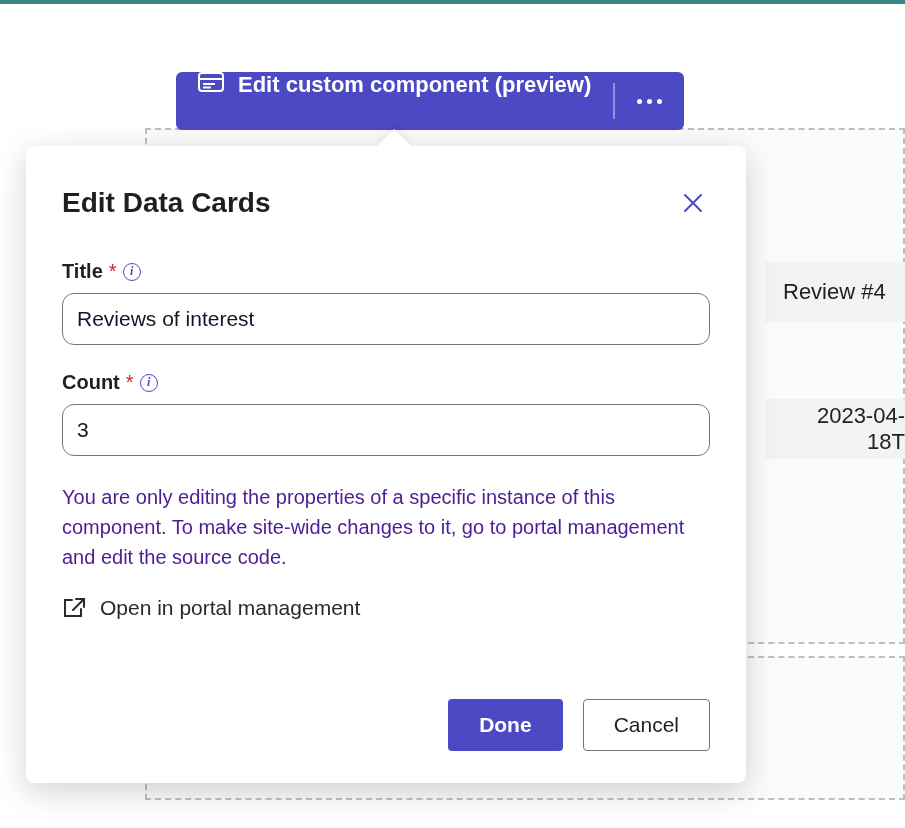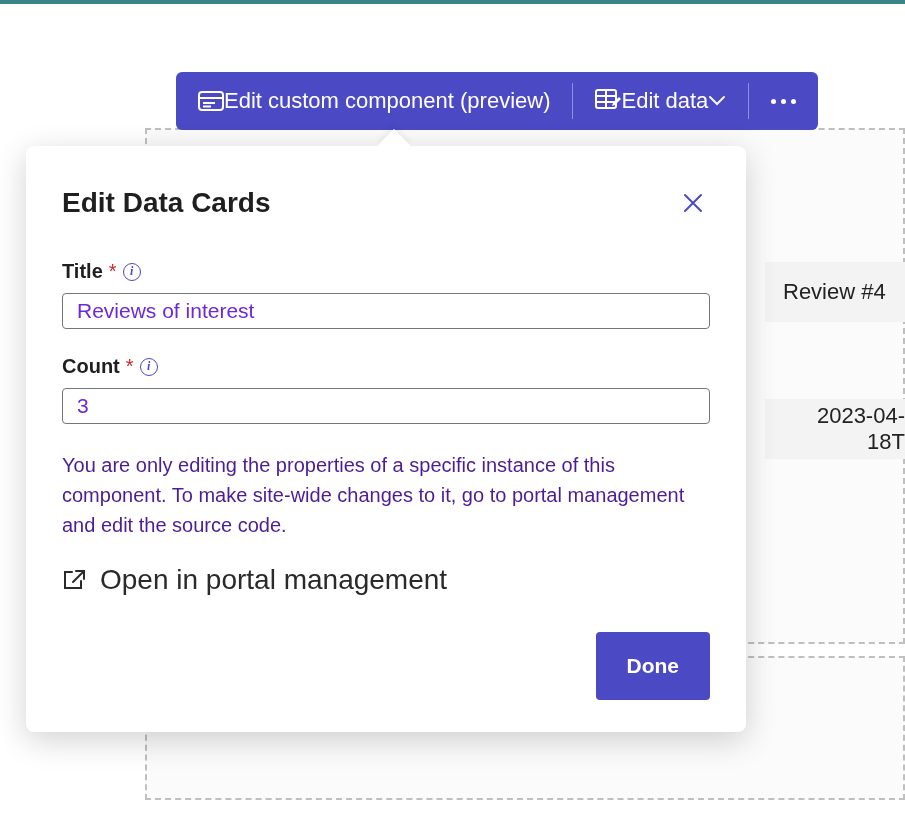--- a/index.html
+++ b/index.html
@@ -24,24 +24,25 @@
       background: #4c49c4;
       border-radius: 6px;
       display: flex;
       align-items: center;
       height: 58px;
       color: #fff;
       font-size: 22px;
     }
     .toolbar-section {
       display: flex;
-      align-items: center;
       height: 100%;
       padding: 0 22px;
-      cursor: pointer;
+      gap: 14px;
+      cursor: pointer;
+      font-weight: bold;
     }
     .toolbar-divider {
       width: 1px;
       height: 36px;
       background: rgba(255,255,255,0.4);
     }
     .toolbar svg { display: block; }
     .chevron { opacity: 0.95; }
     .ellipsis {
       display: flex;
@@ -136,53 +137,53 @@
       align-items: center;
       justify-content: center;
       font-size: 12px;
       color: #4c49c4;
       font-style: italic;
       font-family: Georgia, serif;
       cursor: default;
     }
     .text-input {
       width: 100%;
-      height: 36px;
+      height: 52px;
       border: 1px solid #767676;
-      border-radius: 4px;
+      border-radius: 12px;
       padding: 0 14px;
       font-size: 21px;
-      color: #6d28d9;
+      color: #0f172a;
       font-family: inherit;
     }
     .help-text {
       font-size: 20px;
       color: #4c1d95;
       line-height: 1.5;
       margin-top: 10px;
       margin-bottom: 24px;
     }
     .portal-link {
       display: inline-flex;
       align-items: center;
       gap: 14px;
-      font-size: 28px;
+      font-size: 21px;
       color: #2a2a2a;
       text-decoration: none;
       cursor: pointer;
-      margin-bottom: 36px;
+      margin-bottom: 79px;
     }
     .portal-link svg { display: block; }
     .actions {
       display: flex;
       justify-content: flex-end;
       gap: 20px;
     }
     .btn {
-      height: 68px;
+      height: 52px;
       padding: 0 30px;
       font-size: 21px;
       font-weight: 600;
       border-radius: 4px;
       cursor: pointer;
       border: 1px solid transparent;
       font-family: inherit;
     }
     .btn-primary {
       background: #4c49c4;
@@ -217,33 +218,20 @@
   <div class="toolbar-section">
     <svg width="26" height="20" viewBox="0 0 26 20" fill="none">
       <rect x="1" y="1" width="24" height="18" rx="3" stroke="#fff" stroke-width="2"></rect>
       <line x1="1" y1="7" x2="25" y2="7" stroke="#fff" stroke-width="2"></line>
       <line x1="5" y1="12" x2="17" y2="12" stroke="#fff" stroke-width="2"></line>
       <line x1="5" y1="15.5" x2="13" y2="15.5" stroke="#fff" stroke-width="2"></line>
     </svg>
     <span>Edit custom component (preview)</span>
   </div>
   <div class="toolbar-divider"></div>
-  <div class="toolbar-section">
-    <svg width="26" height="24" viewBox="0 0 26 24" fill="none">
-      <rect x="1" y="1" width="20" height="18" rx="2" stroke="#fff" stroke-width="2"></rect>
-      <line x1="1" y1="7" x2="21" y2="7" stroke="#fff" stroke-width="2"></line>
-      <line x1="1" y1="13" x2="21" y2="13" stroke="#fff" stroke-width="2"></line>
-      <line x1="11" y1="1" x2="11" y2="19" stroke="#fff" stroke-width="2"></line>
-      <path d="M18 14 L24 8 L26 10 L20 16 L17 17 Z" fill="#fff"></path>
-    </svg>
-    <span>Edit data</span>
-    <svg class="chevron" width="18" height="12" viewBox="0 0 18 12" fill="none">
-      <path d="M2 2 L9 9 L16 2" stroke="#fff" stroke-width="2" stroke-linecap="round"></path>
-    </svg>
-  </div>
   <div class="toolbar-divider"></div>
   <div class="ellipsis">
     <span></span>
       <span></span>
       <span></span>
   </div>
 </div>
 
 <div class="popover">
   <div class="popover-header">
@@ -279,14 +267,15 @@
     <svg width="24" height="22" viewBox="0 0 24 22" fill="none">
       <path d="M10 3 H3 V19 H19 V12" stroke="#2a2a2a" stroke-width="2" stroke-linecap="round"></path>
       <path d="M14 2 H22 V10" stroke="#2a2a2a" stroke-width="2" stroke-linecap="round"></path>
       <path d="M22 2 L11 13" stroke="#2a2a2a" stroke-width="2" stroke-linecap="round"></path>
     </svg>
     <span>Open in portal management</span>
   </a>
 
   <div class="actions">
     <button class="btn btn-primary">Done</button>
+    <button class="btn btn-secondary">Cancel</button>
   </div>
 </div>
 
 </body></html>

